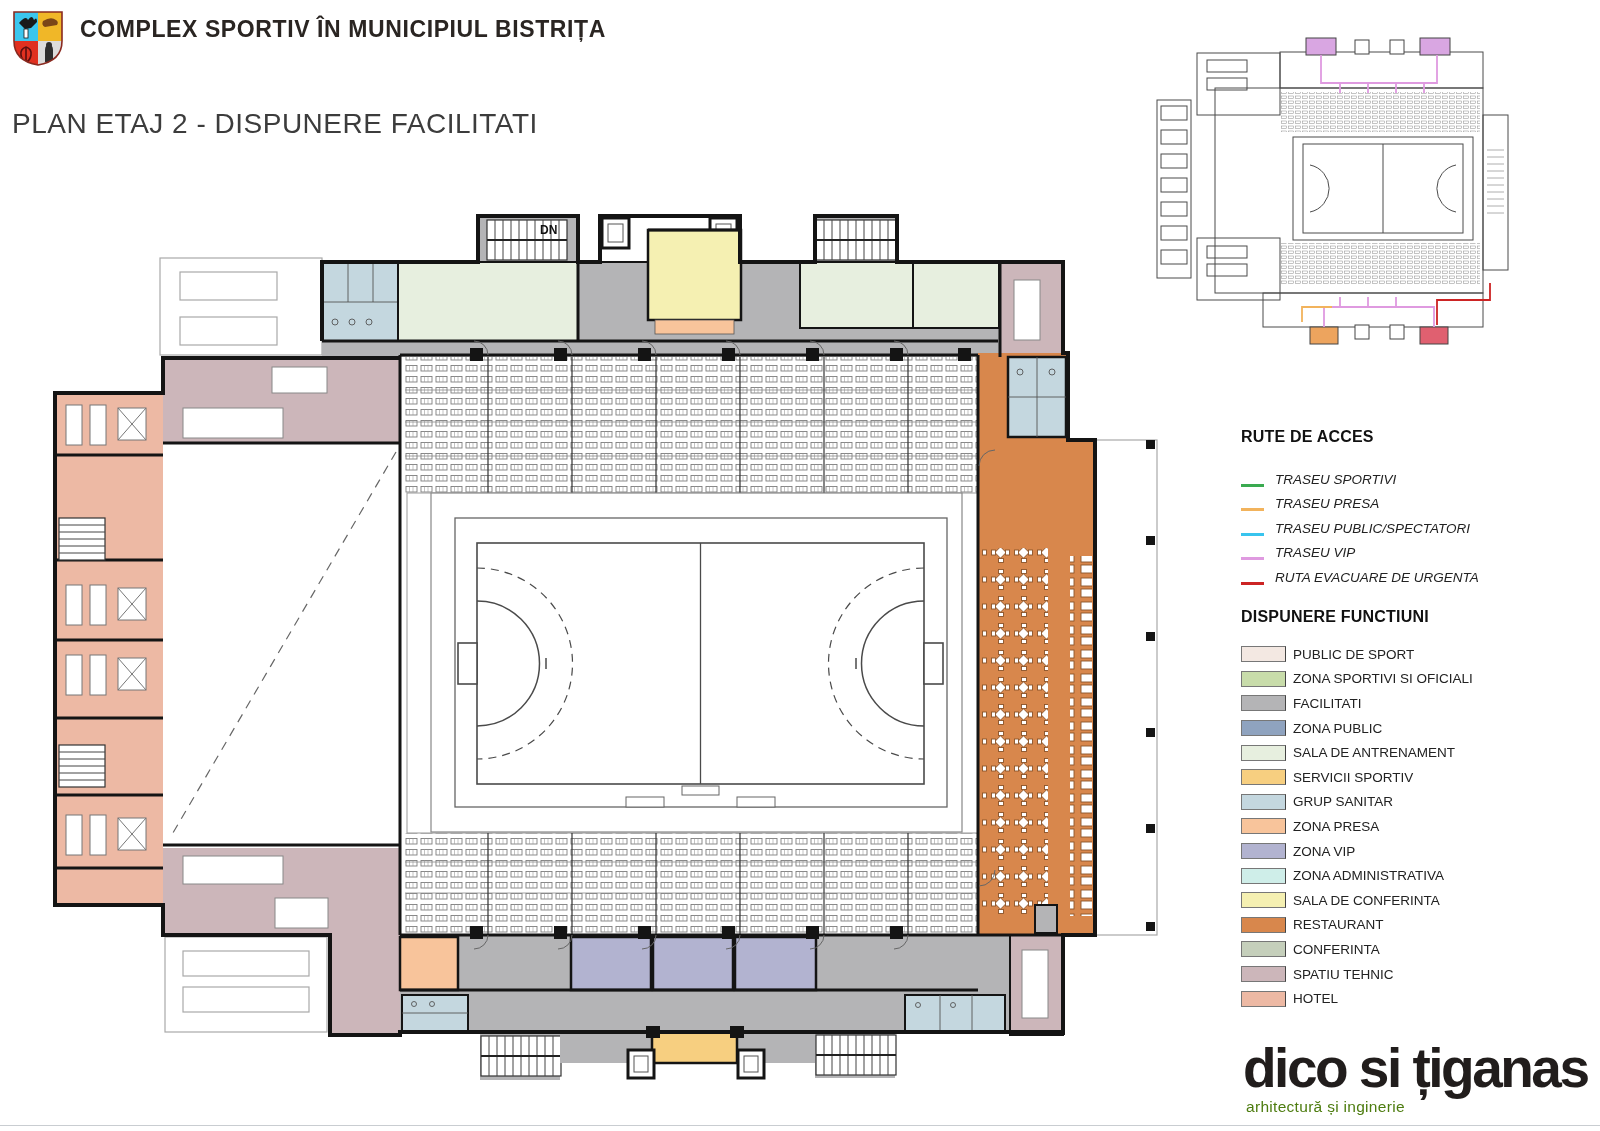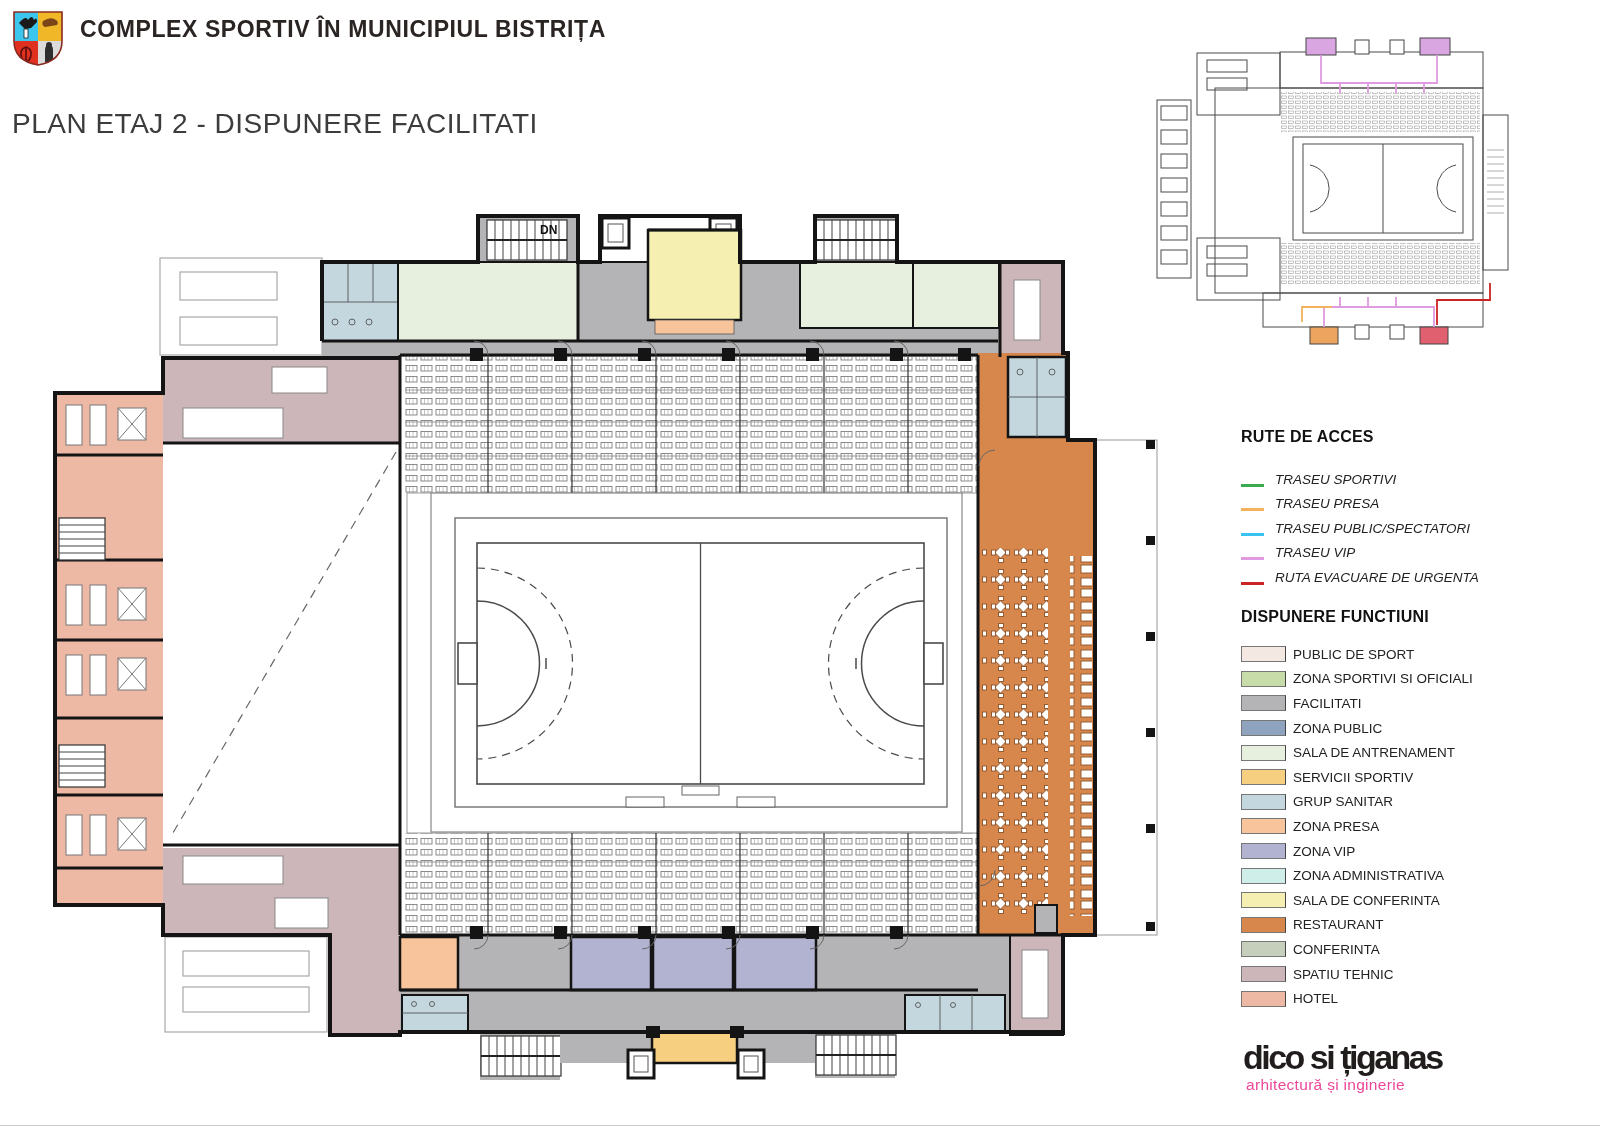--- a/index.html
+++ b/index.html
@@ -25,22 +25,22 @@
   .rlabel{font-size:13.5px;color:#222;white-space:nowrap;}
   .frow{display:flex;align-items:center;height:24.6px;}
   .fswatch{width:45px;height:16px;border:1px solid #777;border-right:1.5px solid #444;
            margin-right:7px;flex:none;box-sizing:border-box;}
   .flabel{font-size:13.5px;color:#222;white-space:nowrap;}
   .legend-routes{top:392px;margin-top:36px;}
   .legend-functions{top:608px;}
 
   
   .firm{position:absolute;left:1243px;top:1040px;width:350px;}
-  .firm-name{font-size:34px;font-weight:bold;letter-spacing:-2.5px;color:#211d1c;line-height:1.05;white-space:nowrap;}
-  .firm-tag{font-size:15.5px;color:#ec4899;margin-top:0px;margin-left:3px;letter-spacing:.3px;}
+  .firm-name{font-size:55px;font-weight:bold;letter-spacing:-2.5px;color:#211d1c;line-height:1.05;white-space:nowrap;}
+  .firm-tag{font-size:15.5px;color:#4d7c0f;margin-top:0px;margin-left:3px;letter-spacing:.3px;}
   .bottom-rule{position:absolute;left:0;top:1125px;width:1600px;border-top:1.5px solid #c9cdd1;} .zc{fill:var(--f2,#b4b4b6)}  .zgrn{fill:var(--f4,#e7efdf)}  .zserv{fill:var(--f5,#f7cf80)}
   .zsan{fill:var(--f6,#c4d7df)}  .zpresa{fill:var(--f7,#f8c49b)} .zvip{fill:var(--f8,#b2b3d0)}  .zconf{fill:var(--f10,#f5f0b2)} .zrest{fill:var(--f11,#d8874c)} .ztech{fill:var(--f13,#ccb6ba)} .zhotel{fill:var(--f14,#edb9a4)}
   .wall{stroke:#141414;fill:none;}
   .thin{stroke:#555;fill:none;}
 </style>
 </head>
 <body>
 
 <div class="page">
 

